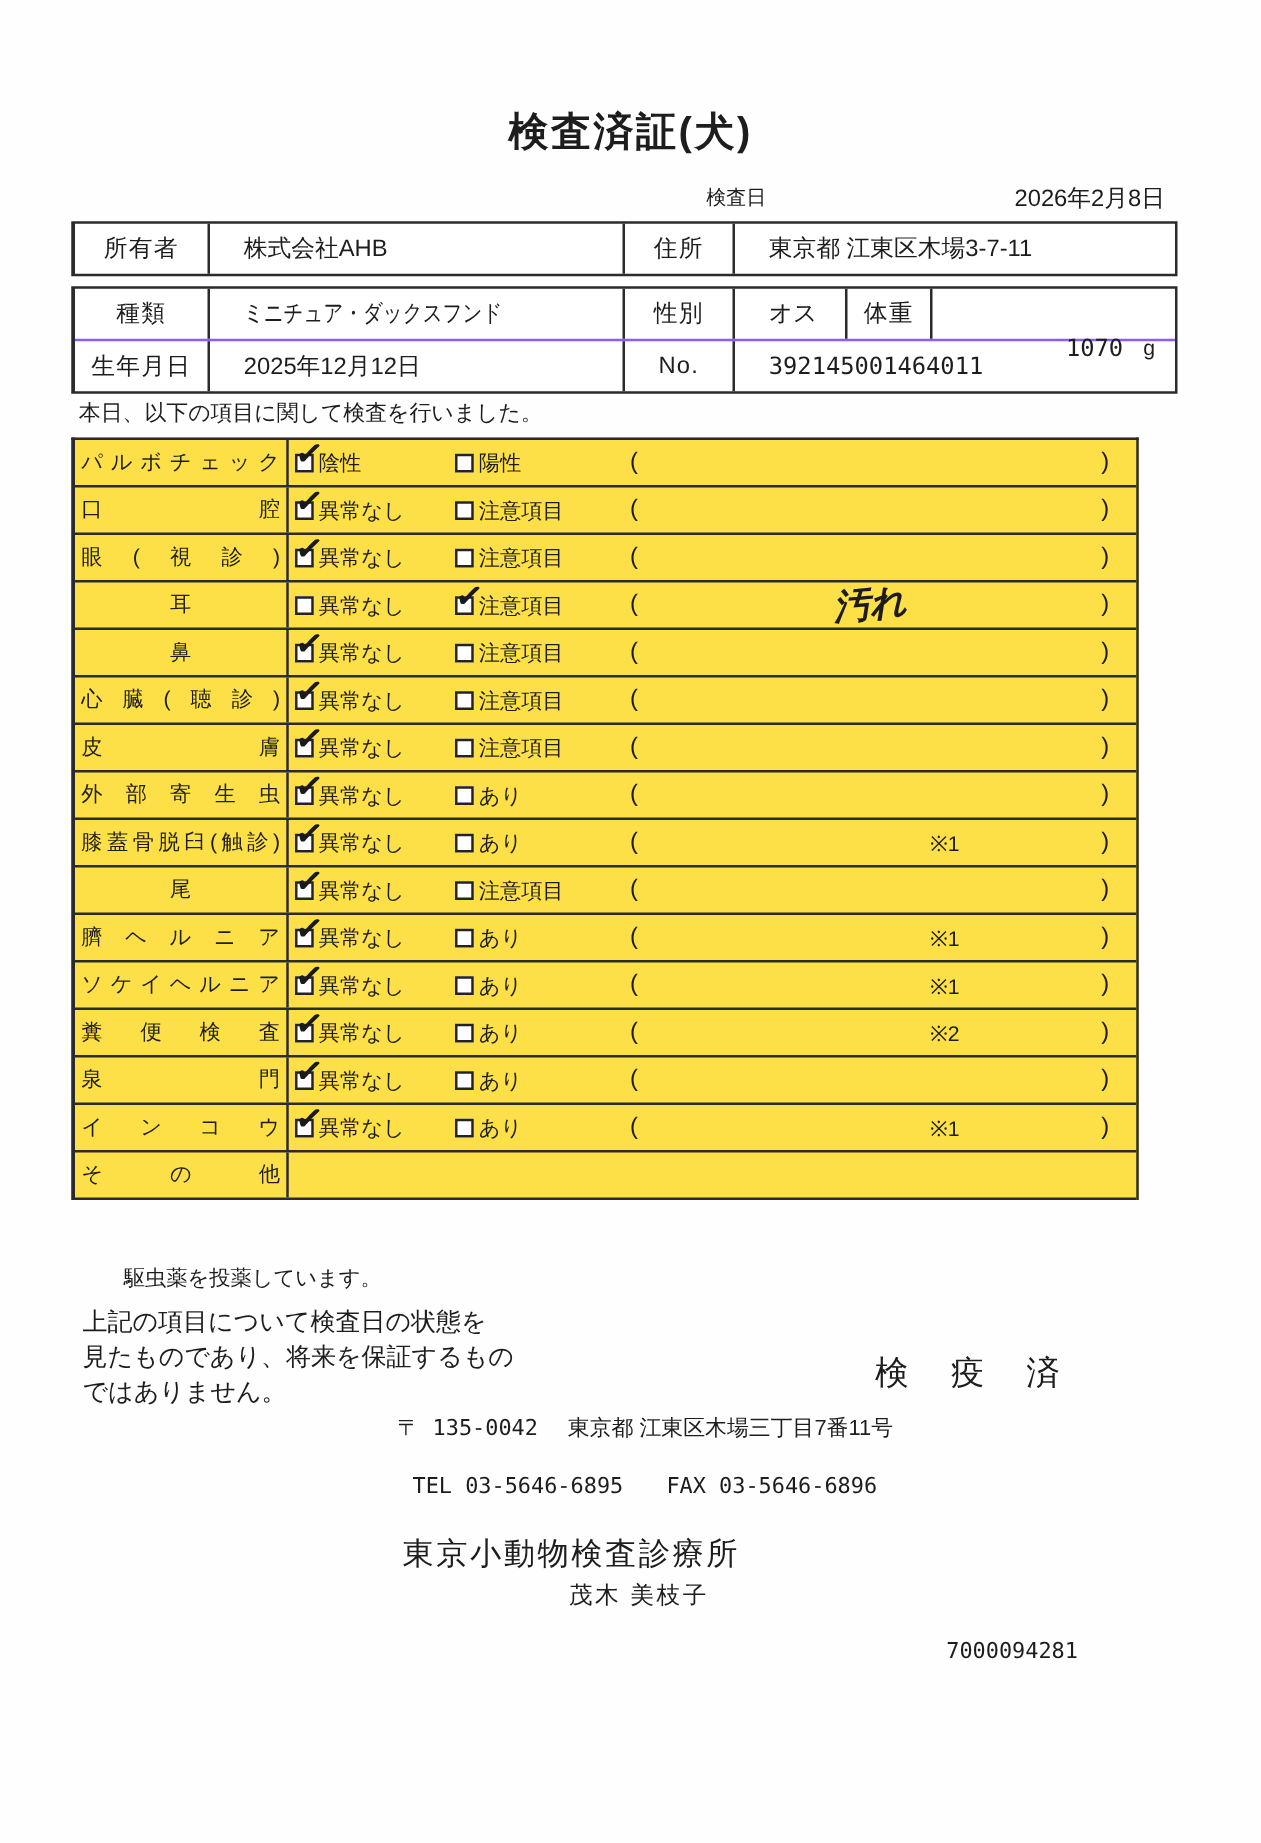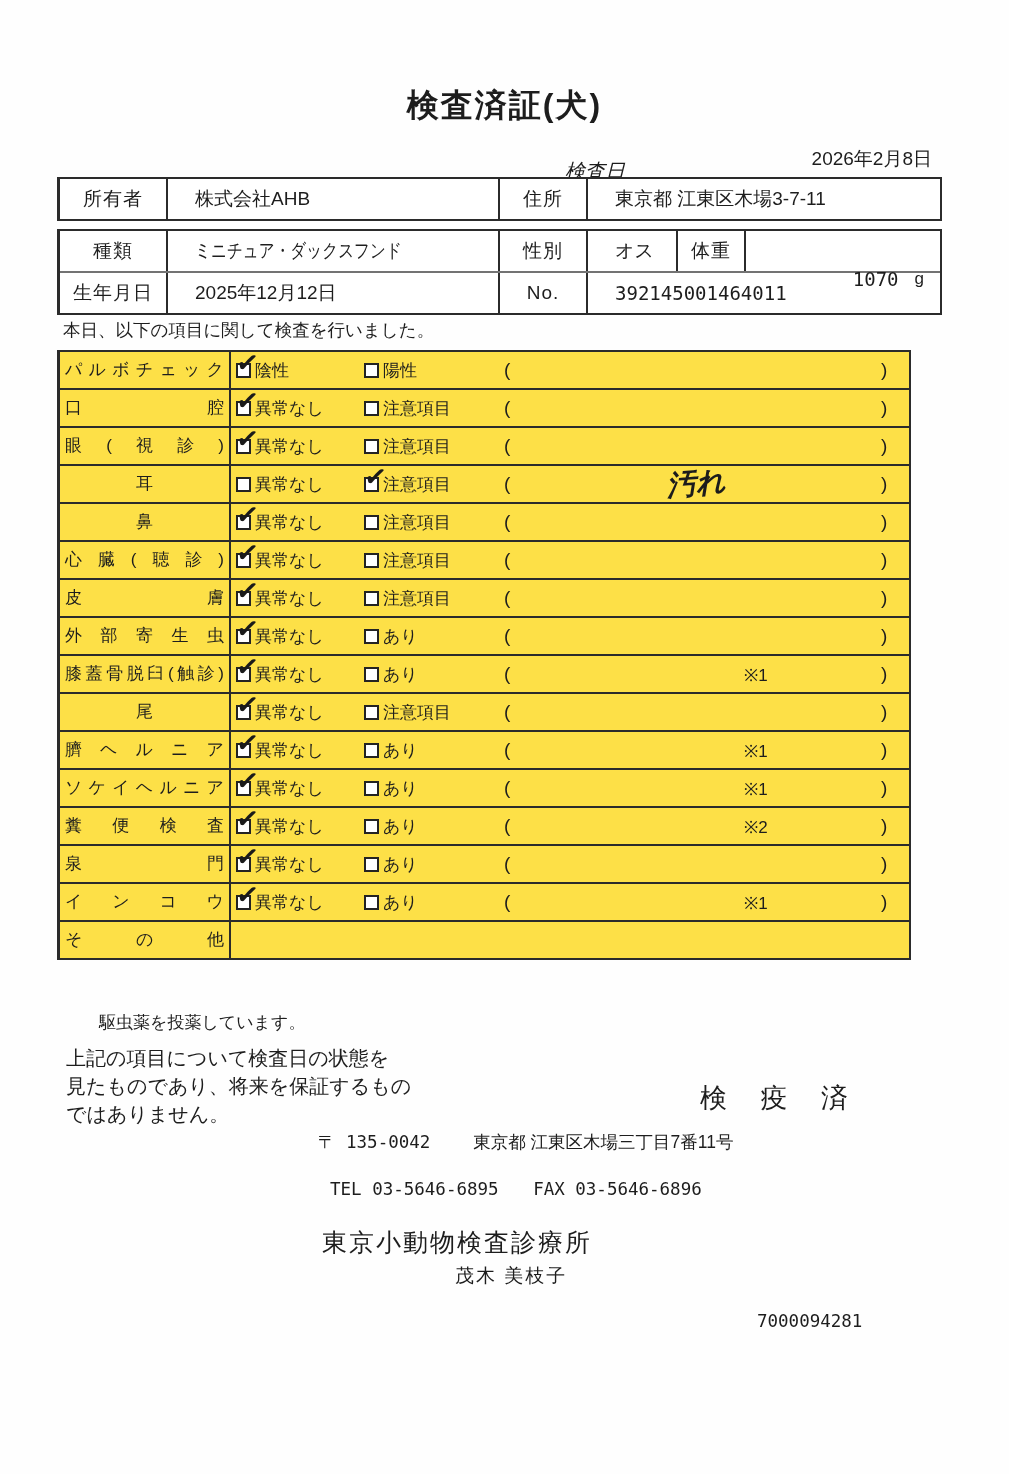--- a/index.html
+++ b/index.html
@@ -11,29 +11,29 @@
     color:#1d1d1d;
     overflow:hidden;
   }
   .mono{font-family:"DejaVu Sans Mono", monospace;}
 
   .title{
     position:absolute;left:0;top:84px;width:100%;
     margin:0;text-align:center;
     font-size:32px;font-weight:bold;letter-spacing:2px;
   }
-  .date-label{position:absolute;left:565px;top:158px;font-size:20px;font-style:italic;}
+  .date-label{position:absolute;left:565px;top:148px;font-size:16px;}
   .date-value{position:absolute;right:77px;top:146px;font-size:19px;}
 
   
   .tbl{position:absolute;left:57px;width:880px;border:2px solid #2b2b2b;border-left-width:3px;box-sizing:content-box;background:#fff;}
   .owner-tbl{top:177px;}
   .pet-tbl{top:229px;}
   .trow{display:flex;height:40px;}
-  .pet-tbl .trow + .trow{border-top:2px solid #737373;}
+  .pet-tbl .trow + .trow{border-top:2px solid #8b5cf6;}
   .cell{
     box-sizing:border-box;height:100%;
     display:flex;align-items:center;
     font-size:19px;border-right:2px solid #2b2b2b;
     overflow:hidden;white-space:nowrap;
   }
   .cell.last{border-right:none;}
   .cell.lab{justify-content:center;letter-spacing:1px;}
   .cell.val{padding-left:27px;}
   .w1{width:108px;} .w2{width:332px;} .w3{width:88px;} .w4{width:352px;}
@@ -77,21 +77,21 @@
   .remark{position:absolute;left:684px;top:0;bottom:0;display:flex;align-items:center;font-size:17px;white-space:nowrap;}
 
   
   .note{position:absolute;margin:0;font-size:17px;white-space:nowrap;}
   .n1{left:62px;top:962px;}
   .n2{left:62px;top:988px;}
   .n3{left:99px;top:1011px;}
   .disclaimer{position:absolute;left:66px;top:1044px;font-size:20px;line-height:28px;}
   .stamp{position:absolute;left:700px;top:1080px;font-size:27px;letter-spacing:13px;white-space:nowrap;}
   .addr-line{position:absolute;left:318px;top:1130px;font-size:17.5px;white-space:nowrap;}
-  .addr-line .addr2{margin-left:38px;font-family:"Liberation Sans",sans-serif;}
+  .addr-line .addr2{margin-left:19px;font-family:"Liberation Sans",sans-serif;}
   .tel-line{position:absolute;left:330px;top:1179px;font-size:17.5px;white-space:nowrap;}
   .tel-line .fax{margin-left:24px;}
   .clinic-name{position:absolute;left:322px;top:1226px;font-size:25px;letter-spacing:2px;white-space:nowrap;}
   .examiner{position:absolute;left:455px;top:1263px;font-size:19px;letter-spacing:2px;white-space:nowrap;}
   .serial{position:absolute;left:757px;top:1295px;font-size:17.5px;margin-top:16px;}
 </style>
 </head>
 <body>
 
 <div class="page">

